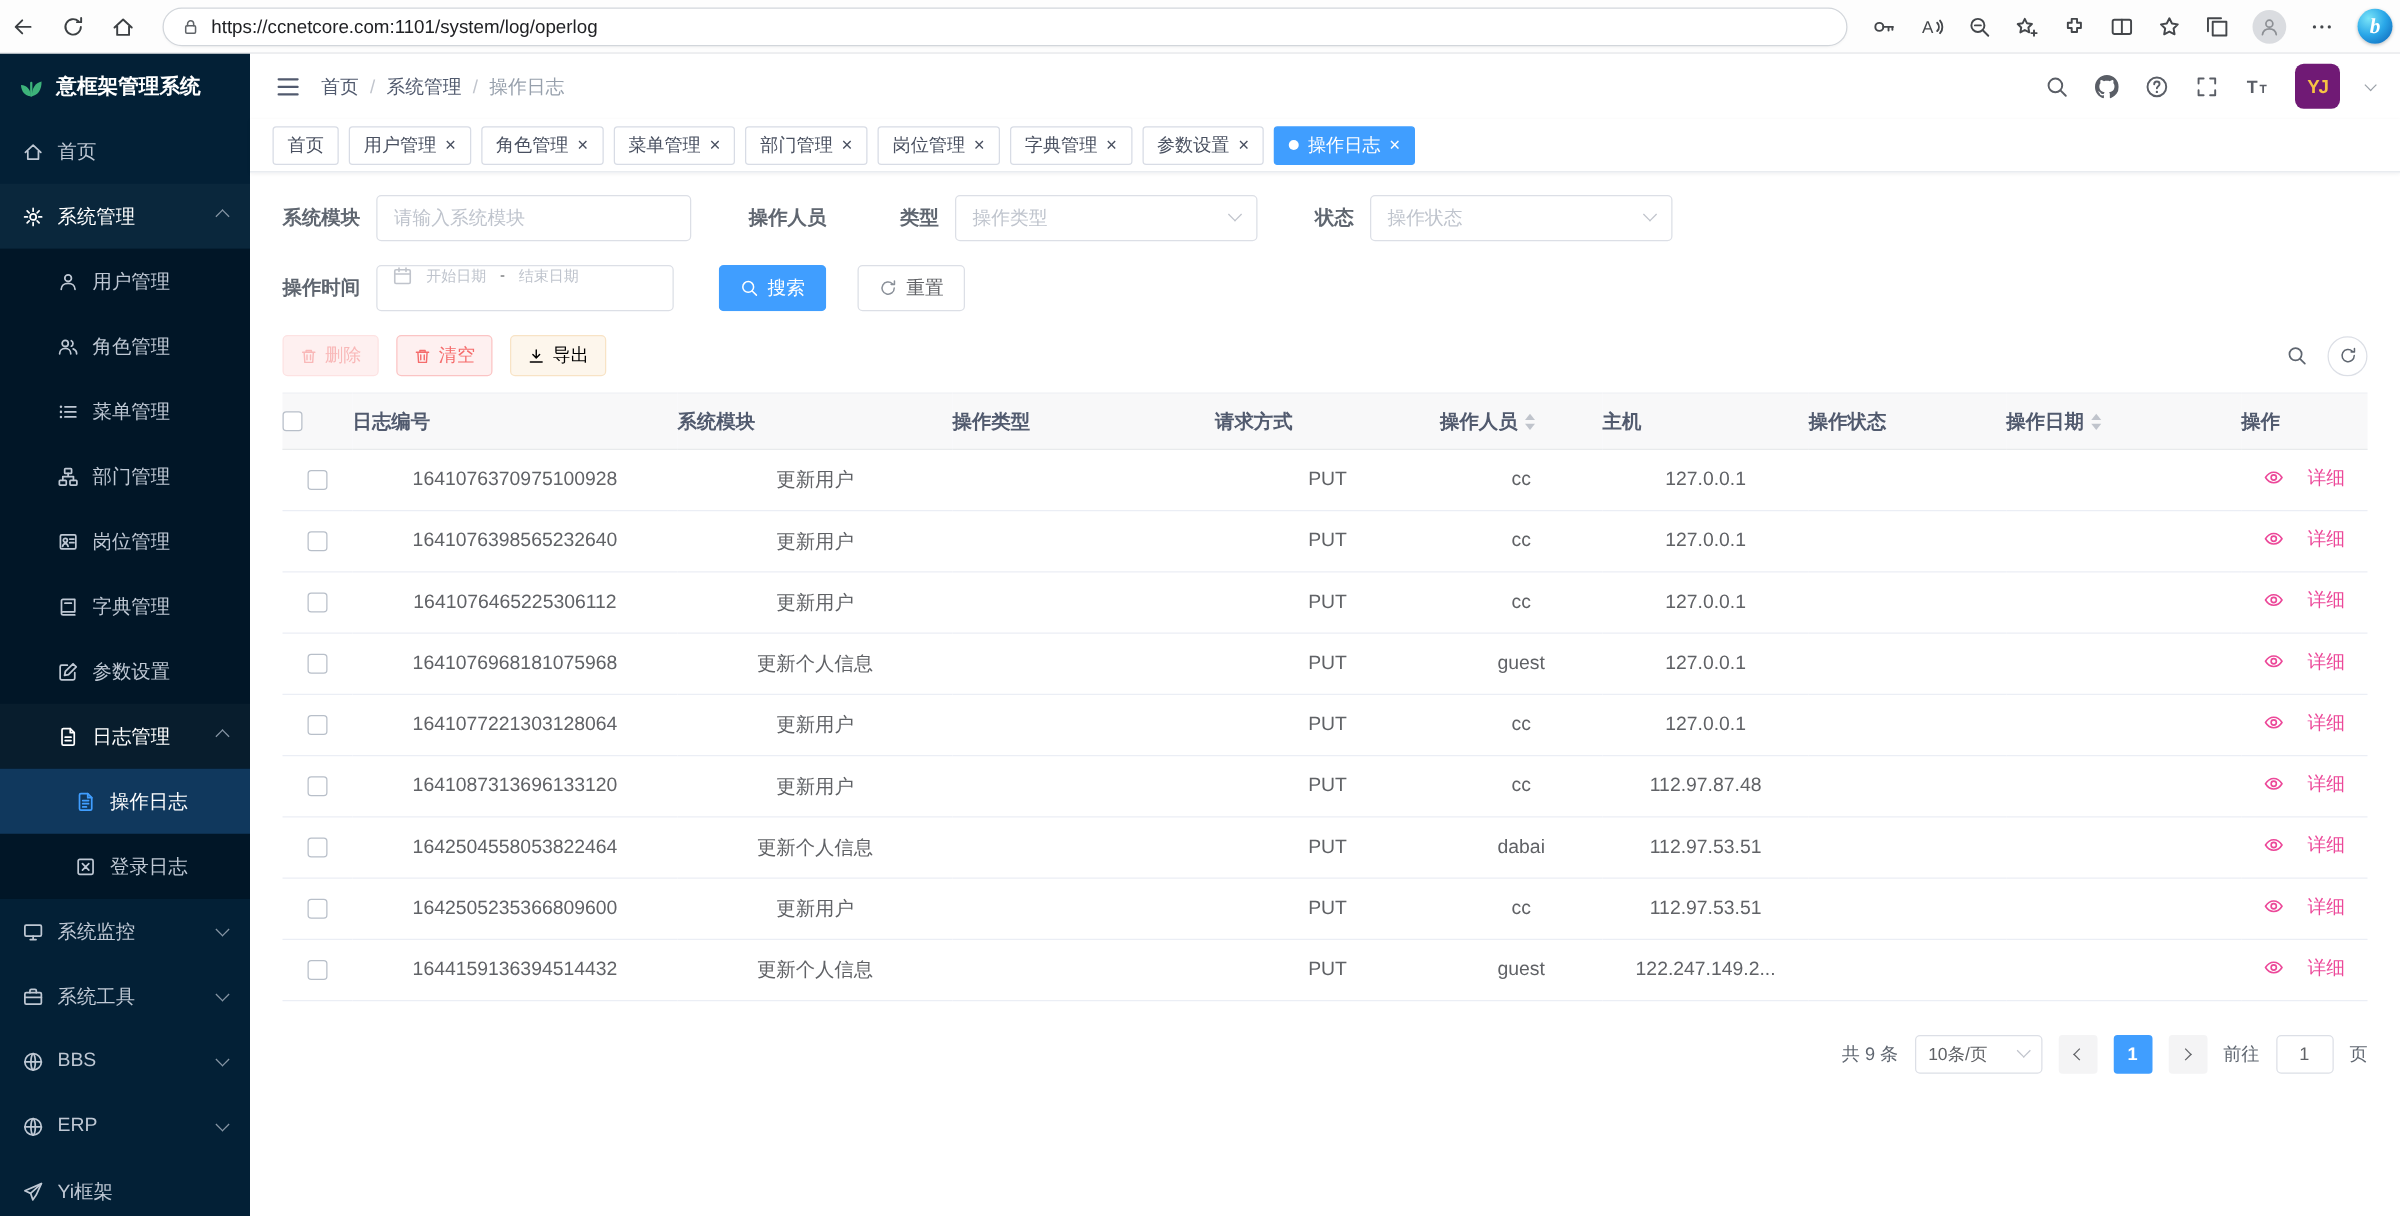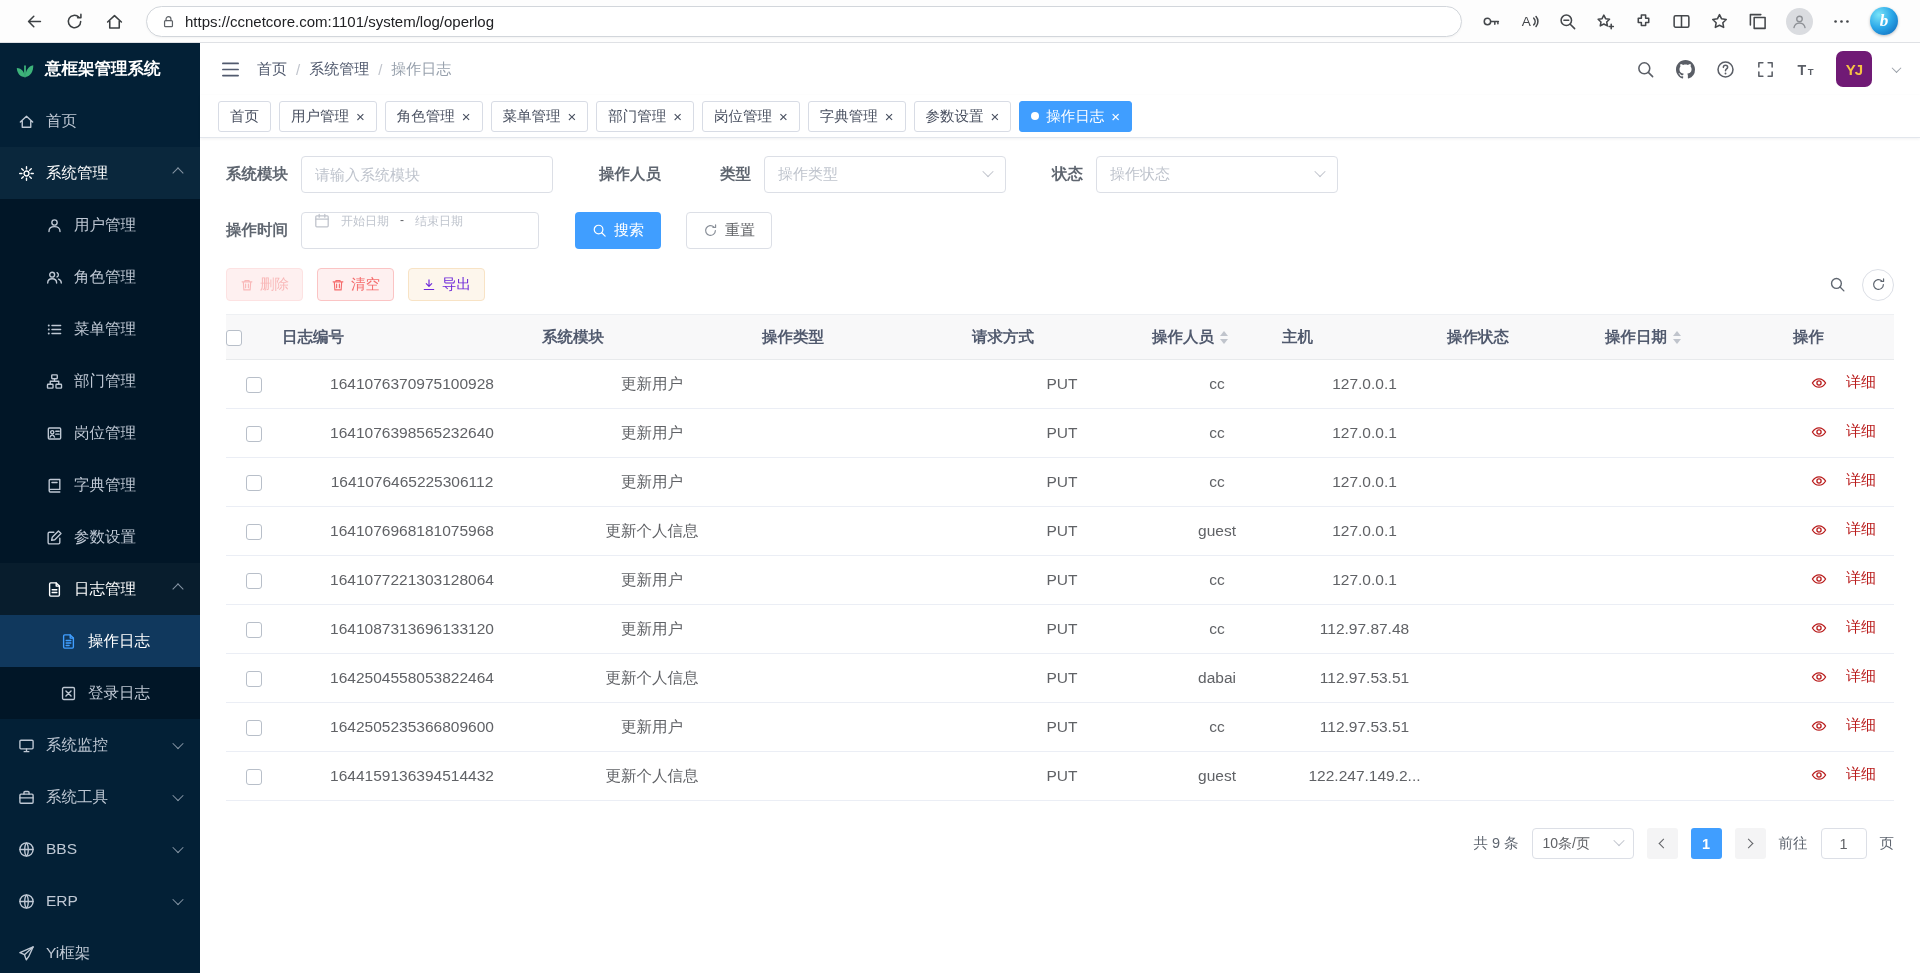--- a/index.html
+++ b/index.html
@@ -13,21 +13,21 @@
 .ic svg{width:100%;height:100%;fill:none;stroke:currentColor;stroke-width:1.3;stroke-linecap:round;stroke-linejoin:round}
 .ic .f{fill:currentColor;stroke:none}
 .ic text{fill:currentColor;stroke:none}
 .chev{width:8px;height:8px;border-right:1.6px solid currentColor;border-bottom:1.6px solid currentColor;display:inline-block;flex:none}
 .chev.down{transform:rotate(45deg) translate(-1px,-1px)}
 .chev.up{transform:rotate(-135deg)}
 .chev-l{transform:rotate(135deg);margin-left:3px}
 .chev-r{transform:rotate(-45deg);margin-right:3px}
 
 
-.chrome{height:43px;background:#fdfdfd;border-bottom:1px solid #dfe1e5;display:flex;align-items:center;padding:0 18px;gap:8px}
+.chrome{height:43px;background:#fdfdfd;border-bottom:1px solid #dfe1e5;display:flex;align-items:center;padding:0 2px;gap:8px}
 .nav-btn{width:32px;height:32px;border-radius:50%;display:flex;align-items:center;justify-content:center;color:#3c4043;cursor:pointer}
 .nav-btn .ic{width:19px;height:19px}
 .url-pill{flex:1;height:31px;background:#fff;border:1px solid #d2d6db;border-radius:16px;display:flex;align-items:center;padding:0 14px;gap:9px;color:#5f6368;margin:0 8px;box-shadow:0 1px 2px rgba(0,0,0,.04)}
 .url-pill .ic{width:15px;height:15px;color:#5f6368}
 .url-text{font-size:15px;color:#202124}
 .chrome-right{display:flex;align-items:center;gap:19px;color:#44474b;padding:0 4px}
 .chrome-right .ic{width:19px;height:19px;cursor:pointer}
 .avatar-browser{width:27px;height:27px;border-radius:50%;background:#dadce0;display:flex;align-items:center;justify-content:center;color:#8d9095;cursor:pointer}
 .avatar-browser .ic{width:17px;height:17px}
 .bing{width:28px;height:28px;border-radius:50%;background:radial-gradient(circle at 32% 28%,#7ae4f8,#2aa7e8 48%,#0b5fb4);display:flex;align-items:center;justify-content:center;color:#fff;font-family:"Liberation Serif",serif;font-weight:700;font-style:italic;font-size:17px;cursor:pointer;box-shadow:0 1px 3px rgba(0,0,0,.25)}
@@ -86,32 +86,32 @@
 .btn .ic{width:15px;height:15px}
 .btn-primary{background:#409eff;color:#fff}
 .btn-plain{background:#fff;border-color:#dcdfe6;color:#606266}
 .btn-plain .ic{color:#8a9099}
 
 .toolbar{display:flex;align-items:center;gap:14px;margin-bottom:13px}
 .btn-sm{height:33px;padding:0 13px;font-size:14.5px;border-radius:4px;display:inline-flex;align-items:center;gap:6px;border:1px solid}
 .btn-sm .ic{width:14px;height:14px}
 .btn-del{background:#fef0f0;border-color:#fde2e2;color:#f9b8b8;cursor:not-allowed}
 .btn-clear{background:#fef0f0;border-color:#fbc4c4;color:#f56c6c}
-.btn-export{background:#fdf6ec;border-color:#f8e3c5;color:#6d28d9}
+.btn-export{background:#fdf6ec;border-color:#f8e3c5;color:#000000}
 .toolbar-right{margin-left:auto;display:flex;align-items:center;gap:16px;color:#5f6670}
 .toolbar-right .ic{width:17px;height:17px;cursor:pointer}
 .circle-btn{width:32px;height:32px;border:1px solid #dcdfe6;border-radius:50%;display:flex;align-items:center;justify-content:center;cursor:pointer}
 .circle-btn .ic{width:15px;height:15px}
 
 
 .log-table{width:100%;border-collapse:collapse;table-layout:fixed;font-size:15.5px;color:#606266}
 .log-table th{background:#f8f8f9;color:#515a6e;font-weight:700;height:45px;text-align:left;border-top:1px solid #eef0f3;border-bottom:1px solid #e8eaec;white-space:nowrap}
 .log-table td{height:49px;border-bottom:1px solid #ebeef5;text-align:center;overflow:hidden;white-space:nowrap;text-overflow:ellipsis}
 .cb{width:16px;height:16px;border:1px solid #b8bfc9;border-radius:3px;display:inline-block;background:#fff;vertical-align:middle;cursor:pointer}
-.detail{color:#b91c1c;display:inline-flex;align-items:center;gap:19px;cursor:pointer;font-size:15px}
+.detail{color:#ec4899;display:inline-flex;align-items:center;gap:19px;cursor:pointer;font-size:15px}
 .detail .ic{width:16px;height:16px}
 .sort{display:inline-flex;flex-direction:column;gap:2.5px;margin-left:6px;vertical-align:middle;cursor:pointer}
 .sort i{width:0;height:0;border-left:4.5px solid transparent;border-right:4.5px solid transparent;display:block}
 .sort .u{border-bottom:5.5px solid #c0c4cc}
 .sort .d{border-top:5.5px solid #c0c4cc}
 
 
 .pagination{display:flex;align-items:center;justify-content:flex-end;gap:13px;margin-top:27px;font-size:14.5px;color:#5f6670}
 .psize{width:102px;height:31px;border:1px solid #dcdfe6;border-radius:4px;display:flex;align-items:center;justify-content:space-between;padding:0 10px;color:#606266;font-size:14px;cursor:pointer}
 .psize .chev{color:#c0c4cc;margin-top:-3px}

